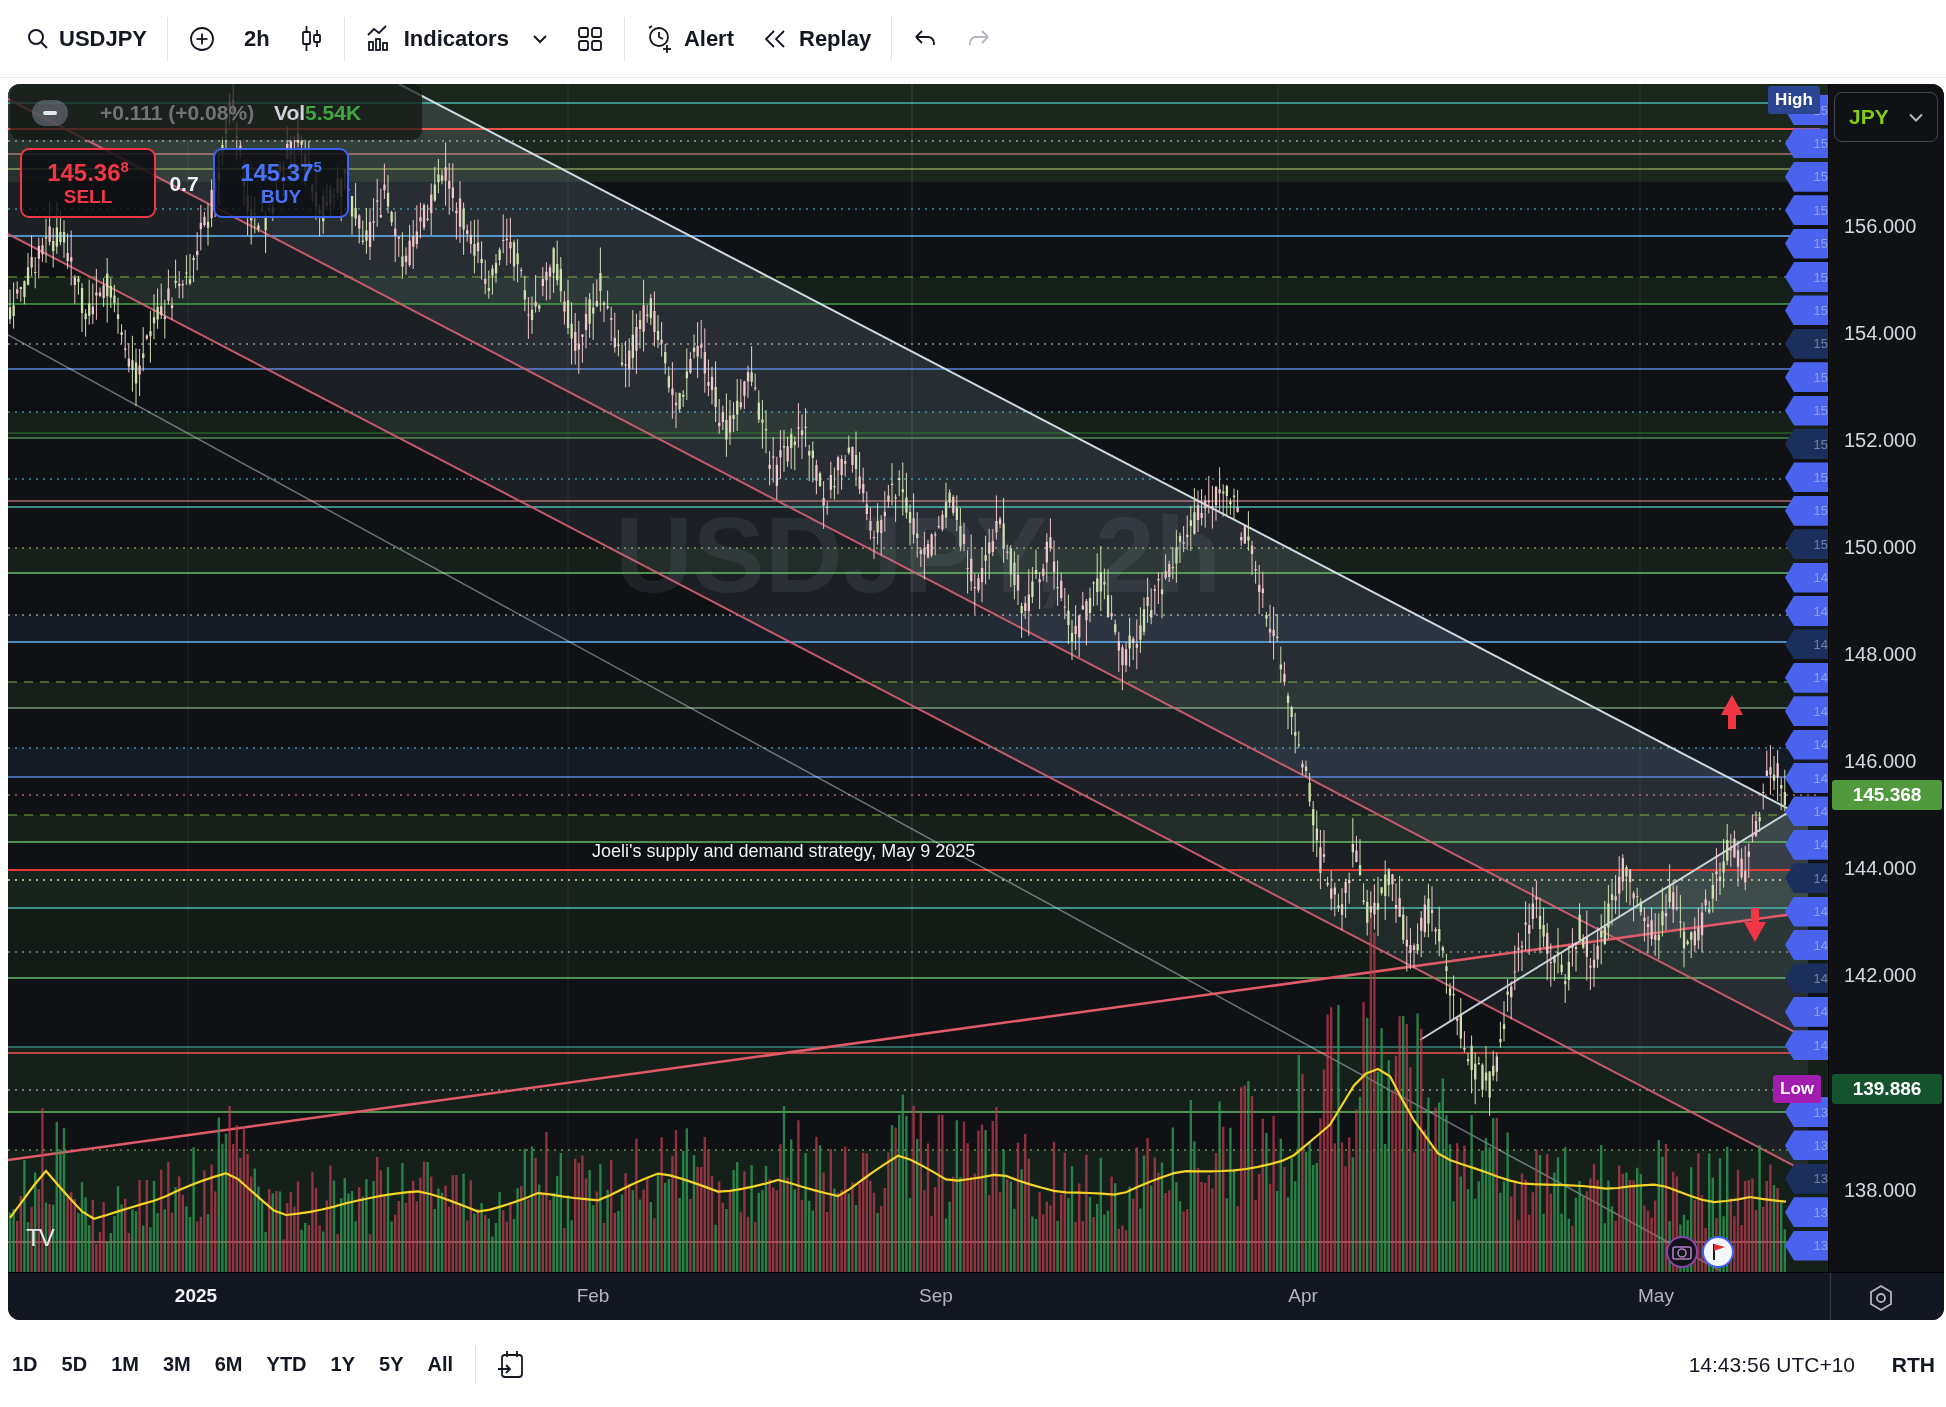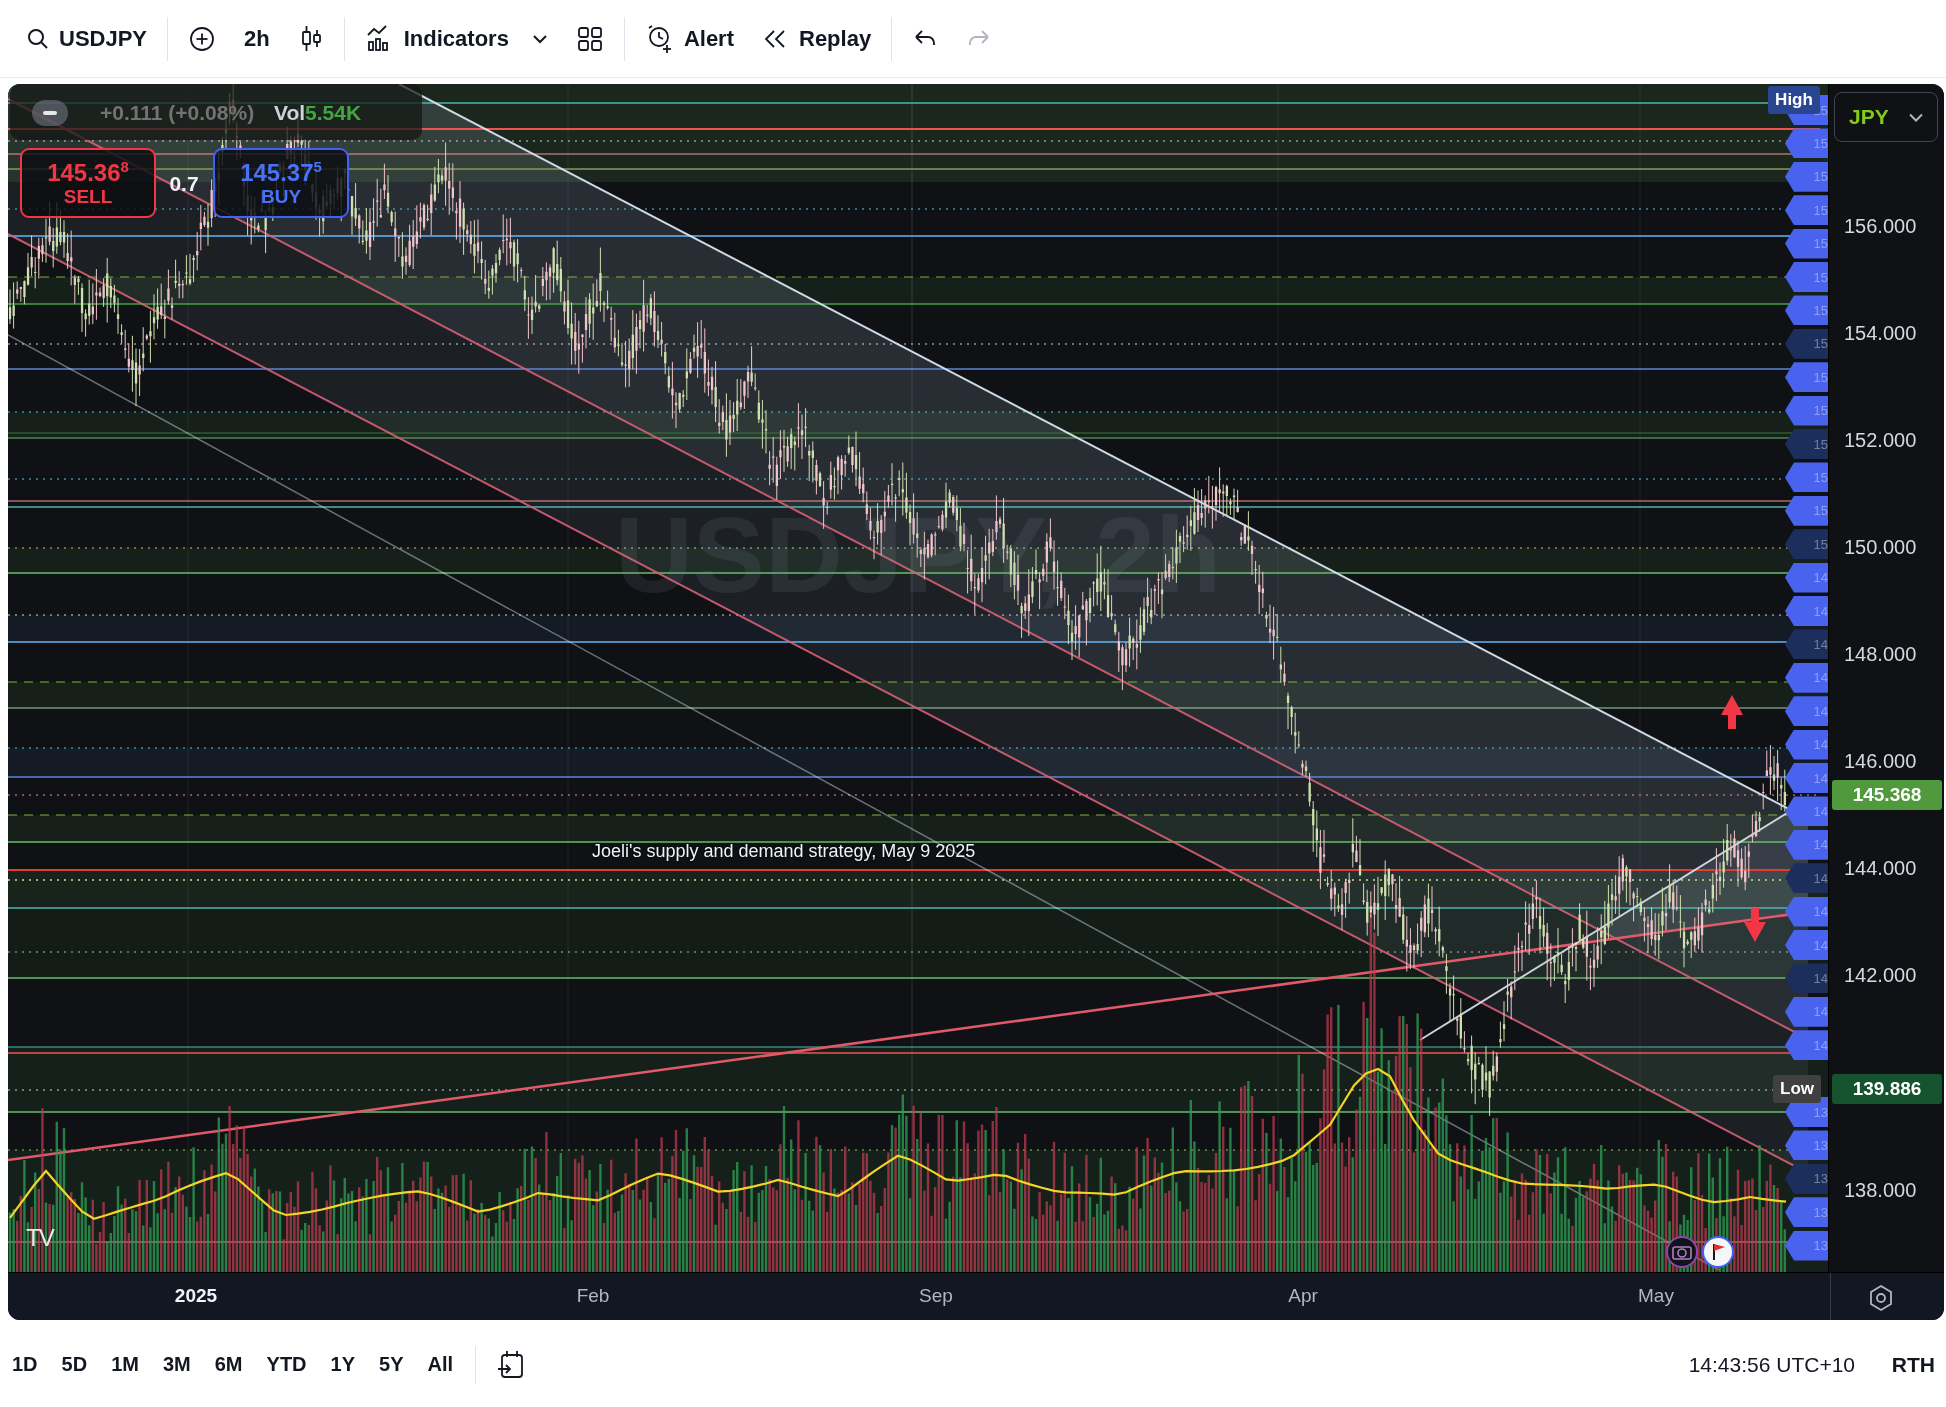--- a/index.html
+++ b/index.html
@@ -307,21 +307,21 @@
           <div class="ptag" style="top: 1013px; height: 30px; background: rgb(74, 99, 238);">13</div>
           <div class="ptag" style="top: 1046.4px; height: 30px; background: rgb(74, 99, 238);">13</div>
           <div class="ptag" style="top: 1079.8px; height: 30px; background: rgb(28, 47, 92);">13</div>
           <div class="ptag" style="top: 1113.2px; height: 30px; background: rgb(74, 99, 238);">13</div>
           <div class="ptag" style="top: 1146.6px; height: 30px; background: rgb(74, 99, 238);">13</div>
         </div>
 
       <div class="side-tag" id="high-tag" style="left: 1760px; width: 52px; height: 28px; font-size: 17px; top: 2px; background: rgb(43, 70, 144);">
         <span>High</span>
       </div>
-      <div class="side-tag" id="low-tag" style="left: 1765px; width: 48px; height: 28px; font-size: 17px; top: 991px; background: #404040;">
+      <div class="side-tag" id="low-tag" style="left: 1765px; width: 48px; height: 28px; font-size: 17px; top: 991px; background: #a21caf;">
         <span>Low</span>
       </div>
     </div>
 
     <div class="price-scale" id="price-scale">
       <div class="jpy-box">
         <span>JPY</span>
         <svg width="14" height="9" viewBox="0 0 14 9" fill="none" stroke="#b2b5be" stroke-width="2">
             <polyline points="1,1.5 7,7.5 13,1.5"></polyline>
           </svg>

